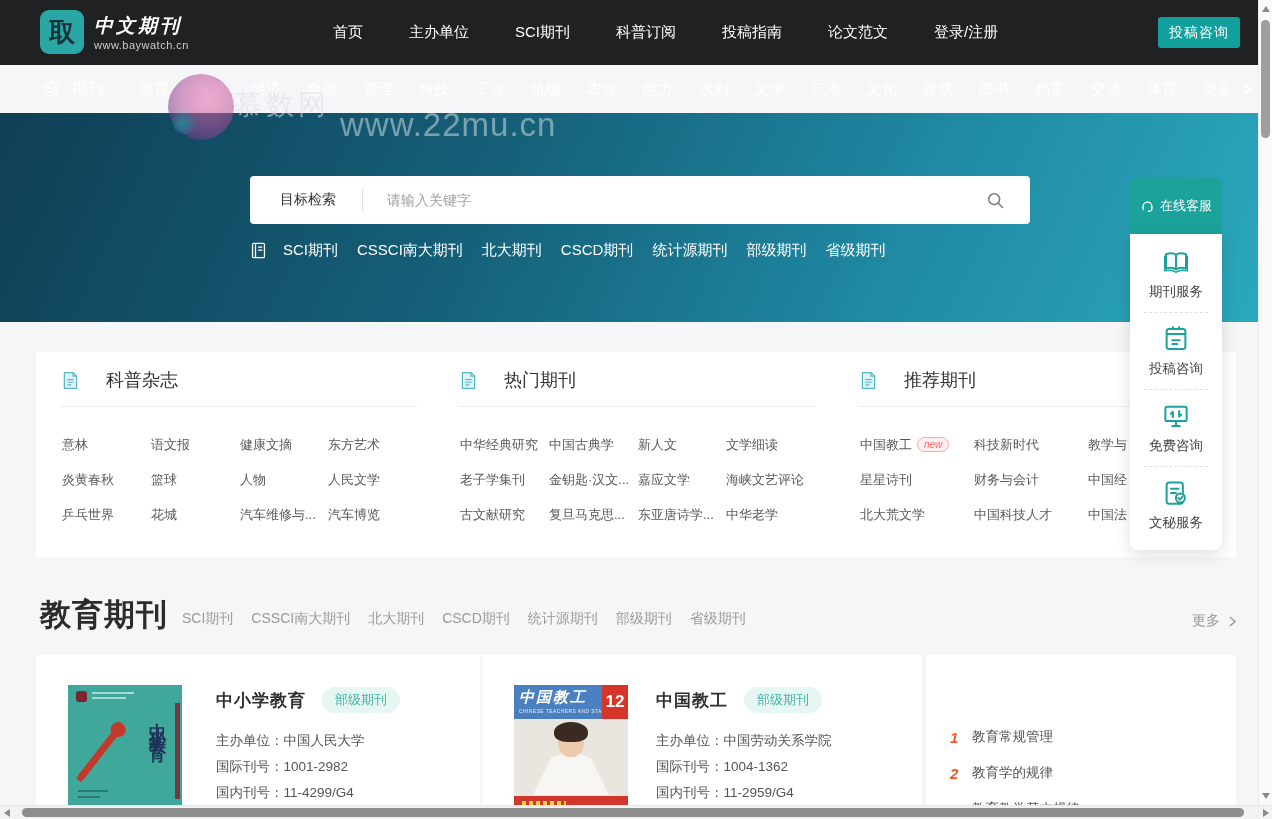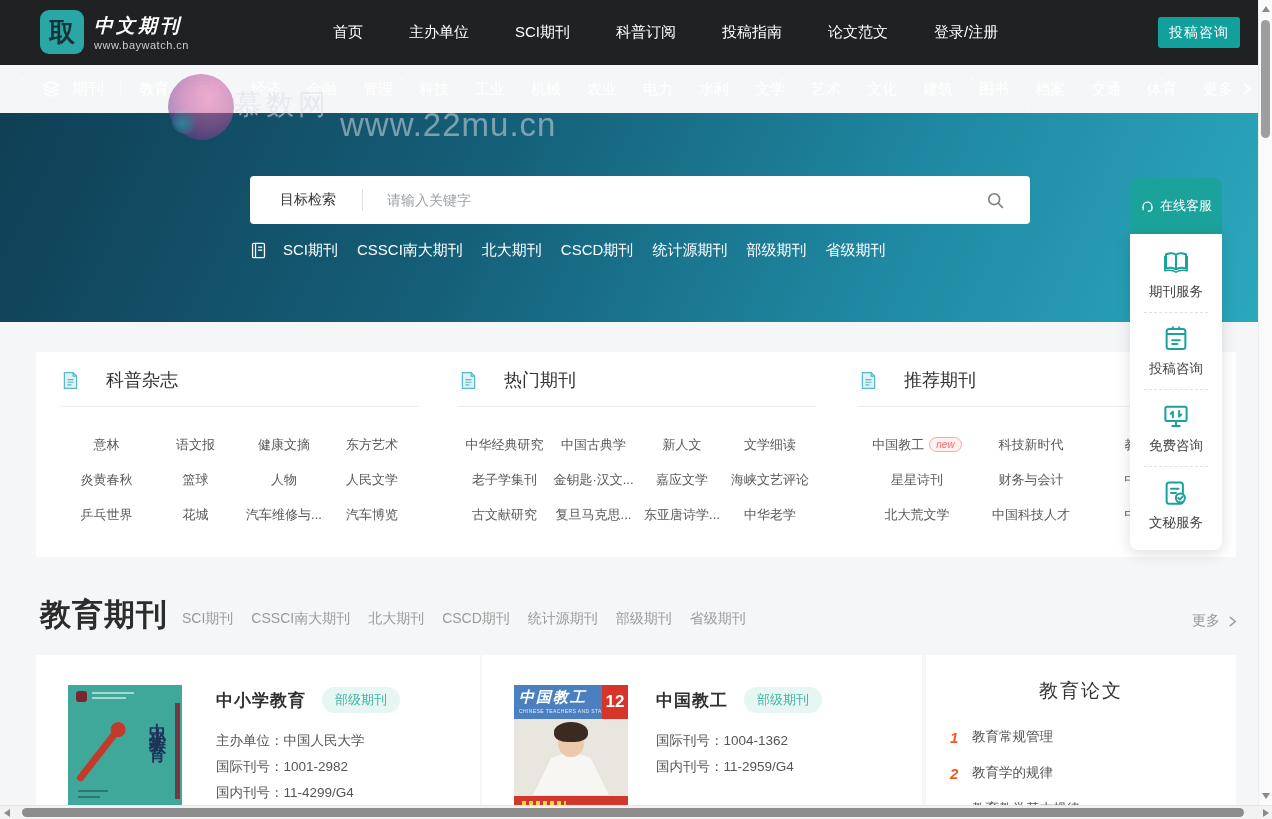--- a/index.html
+++ b/index.html
@@ -73,21 +73,21 @@
 
   
   .mag-card { position:absolute; left:36px; top:352px; width:1200px; height:205px; background:#fff; border-radius:3px; }
   .mag-col { position:absolute; top:0; width:380px; height:205px; }
   .mag-head { position:absolute; left:0; top:16px; display:flex; align-items:center; gap:25px; }
   .mag-head span { font-size:18px; color:#333; }
   .mag-rule { position:absolute; left:0; top:54px; width:358px; border-top:1px solid #ededed; }
   .mag-grid { position:absolute; left:2px; top:75px; display:grid; grid-auto-rows:35px; align-items:center; }
   .cols4 { grid-template-columns:89px 89px 88px 88px; }
   .cols3 { grid-template-columns:114px 114px 112px; }
-  .mag-item { font-size:13px; color:#595959; white-space:nowrap; display:flex; align-items:center; gap:5px;justify-content:center; }
+  .mag-item { font-size:13px; color:#595959; white-space:nowrap; display:flex; align-items:center; gap:5px; }
   .new-badge { font-size:10px; color:#f56c6c; background:#fef0f0; border:1px solid #f7a9a9; border-radius:8px;
     padding:0 6px; line-height:13px; font-style:italic; }
   .new-badge:empty { display:none; }
 
   
   .edu-head { position:absolute; left:0; top:588px; width:1258px; height:58px; }
   .edu-title { position:absolute; left:40px; top:6px; font-size:31px; font-weight:700; color:#2c2c2c; letter-spacing:1px; }
   .edu-tabs { position:absolute; left:182px; top:22px; display:flex; gap:18px; }
   .edu-tab { font-size:14px; color:#9a9a9a; white-space:nowrap; }
   .edu-more { position:absolute; left:1192px; top:24px; font-size:14px; color:#999; display:flex; align-items:center; gap:8px; }
@@ -470,27 +470,27 @@
         <div class="c2-suit"></div>
       </div>
       <div class="c2-strip"></div>
     </div>
     <div class="j-title-row">
       <a class="j-name">中国教工</a>
       <span class="j-badge">部级期刊</span>
     </div>
     <div class="j-fields">
 
+    <div class="j-field"><span>主办单位：</span><span>中国劳动关系学院</span></div>
           <div class="j-field"><span>国际刊号：</span><span>1004-1362</span></div>
           <div class="j-field"><span>国内刊号：</span><span>11-2959/G4</span></div>
         </div>
   </div>
 
   <div class="papers">
-    <div class="papers-title">教育论文</div>
     <div class="paper-list">
 
         <a class="paper-item">
           <span class="paper-num">1</span>
           <span class="paper-text">教育常规管理</span>
         </a>
 
         <a class="paper-item">
           <span class="paper-num">2</span>
           <span class="paper-text">教育学的规律</span>

